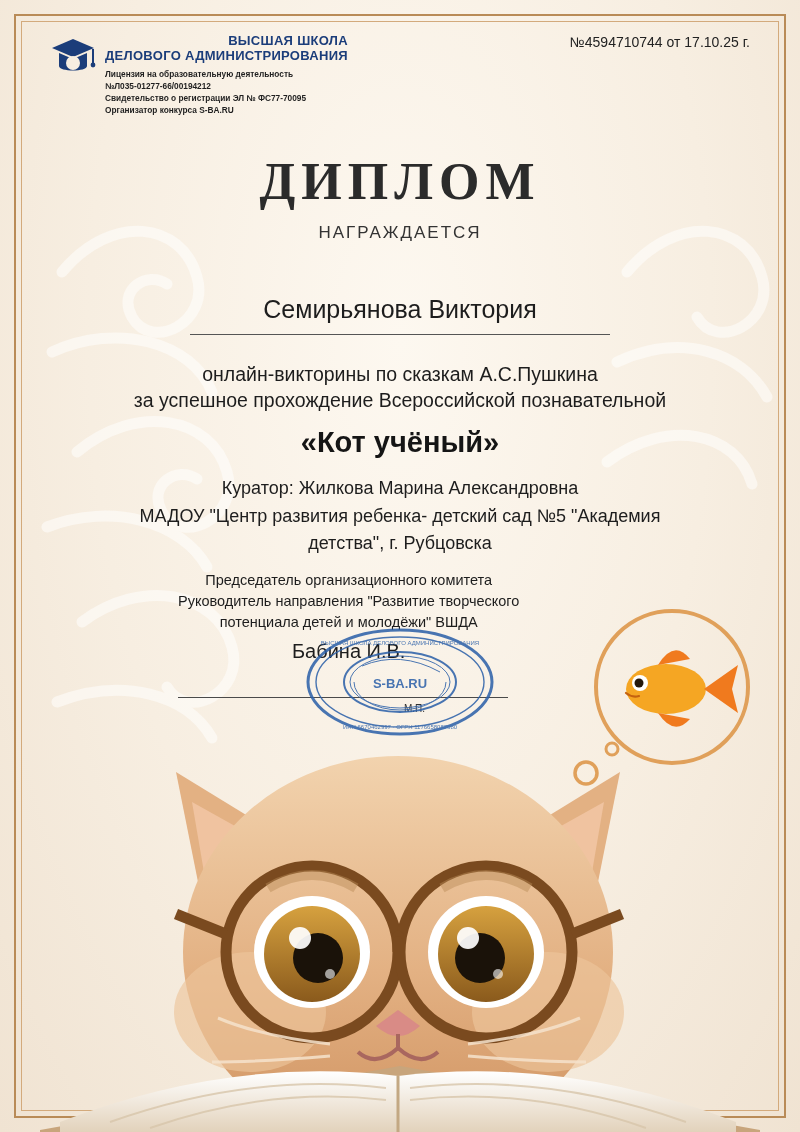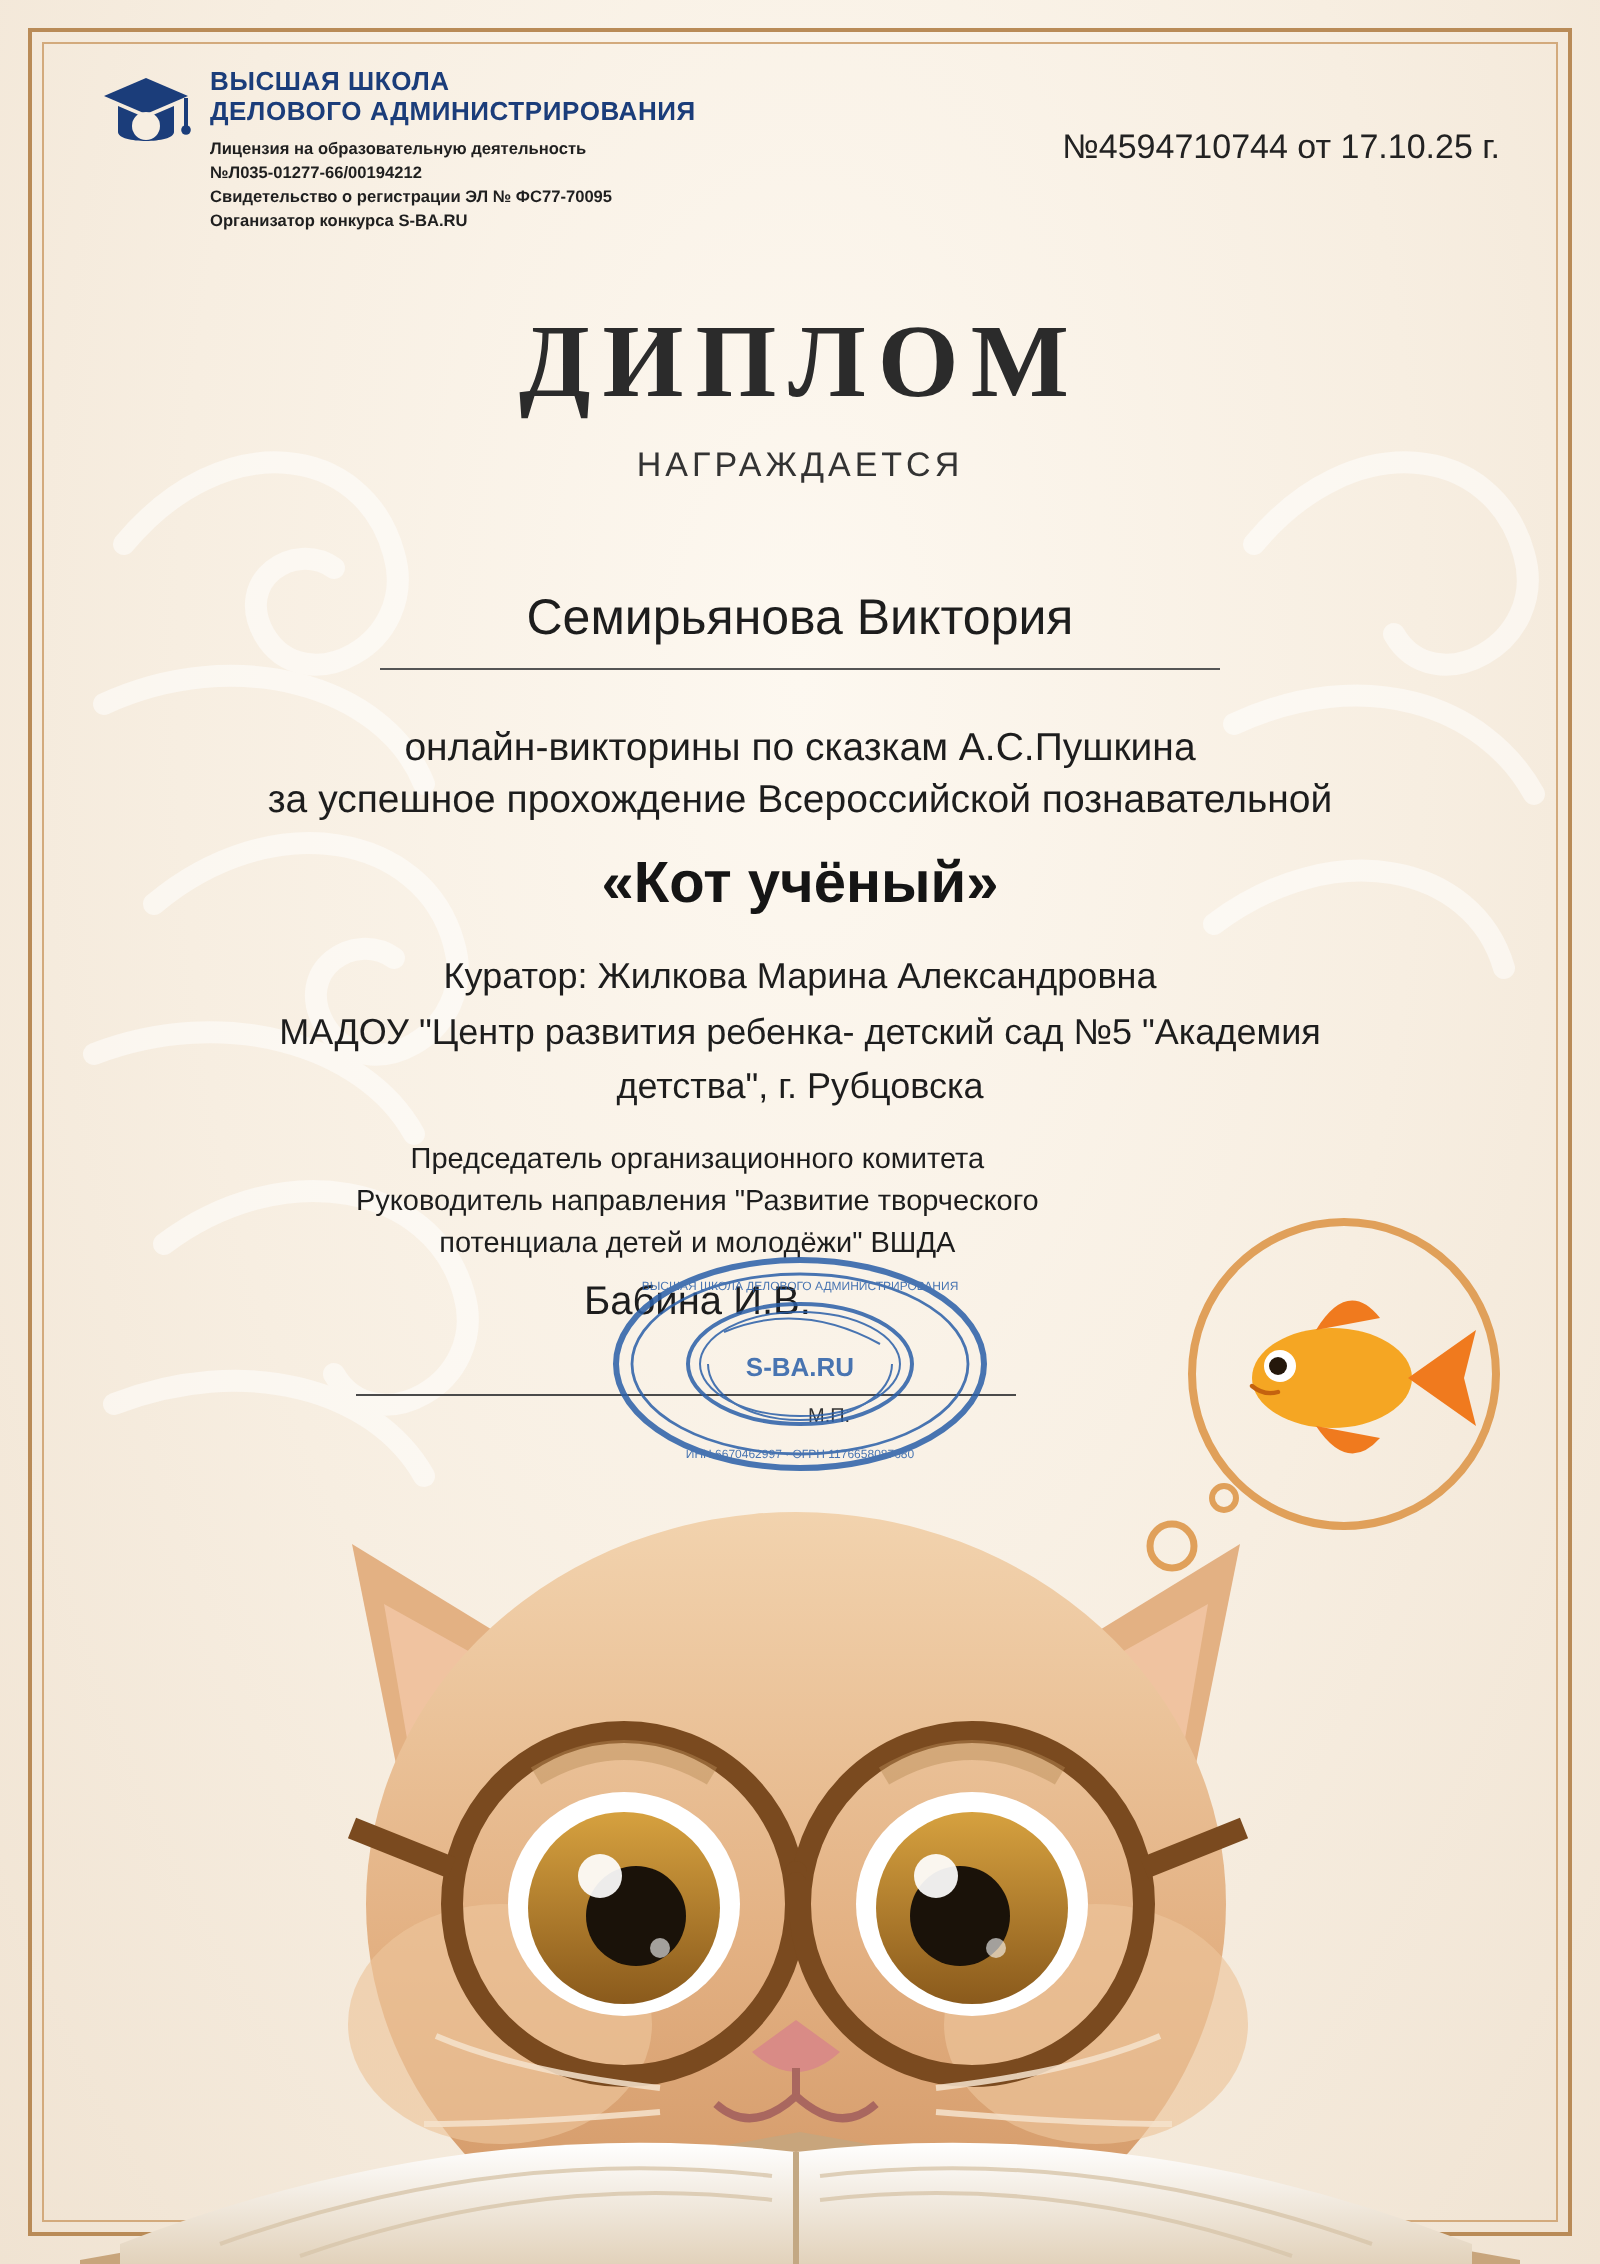--- a/index.html
+++ b/index.html
@@ -68,32 +68,32 @@
     margin-top: 2px;
   }
   .brand-text {
     line-height: 1.12;
   }
   .brand-title {
     font-size: 13px;
     font-weight: bold;
     color: #1b3d7a;
     letter-spacing: .3px;
+    text-align: right;
   }
   .brand-sub {
     margin-top: 5px;
     font-size: 8.3px;
     font-weight: bold;
     color: #1f1f1f;
     line-height: 1.45;
   }
   .doc-number {
-    font-size: 17px;
+    font-size: 14px;
     color: #222;
-    margin-top: 30px;
     white-space: nowrap;
   }
 
   
   .content {
     position: absolute;
     left: 60px;
     right: 60px;
     top: 140px;
     text-align: center;

